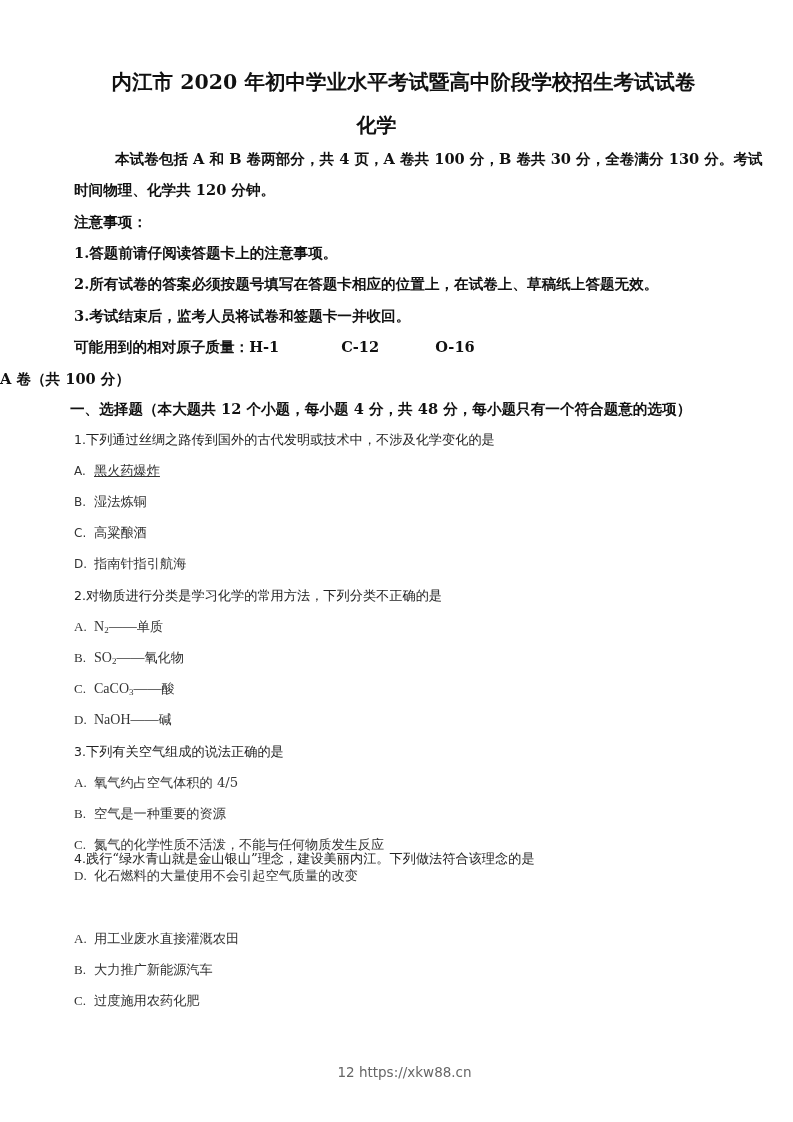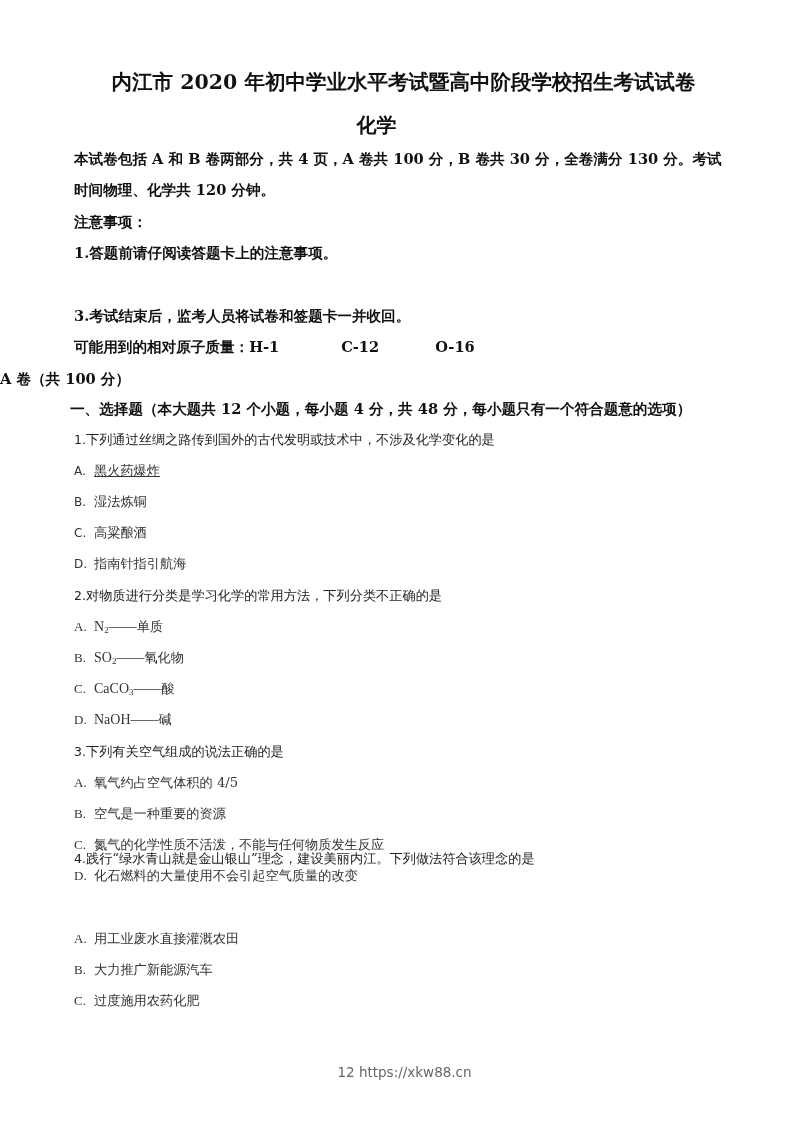--- a/index.html
+++ b/index.html
@@ -98,25 +98,26 @@
     }
   </style>
 </head>
 <body>
 
 <div class="page">
 
   <div class="line title" style="top:72px;">内江市 2020 年初中学业水平考试暨高中阶段学校招生考试试卷</div>
   <div class="line subject" style="top:115px;">化学</div>
 
-  <div class="line bold" style="top:152px;">本试卷包括 A 和 B 卷两部分，共 4 页，A 卷共 100 分，B 卷共 30 分，全卷满分 130 分。考试</div>
+  <div class="line bold" style="top:152px;margin-left:41px;">本试卷包括 A 和 B 卷两部分，共 4 页，A 卷共 100 分，B 卷共 30 分，全卷满分 130 分。考试</div>
   <div class="line bold" style="top:183px;">时间物理、化学共 120 分钟。</div>
 
   <div class="line bold" style="top:215px;">注意事项：</div>
   <div class="line bold" style="top:246px;">1.答题前请仔阅读答题卡上的注意事项。</div>
+  <div class="line bold" style="top:277px;">2.所有试卷的答案必须按题号填写在答题卡相应的位置上，在试卷上、草稿纸上答题无效。</div>
   <div class="line bold" style="top:309px;">3.考试结束后，监考人员将试卷和签题卡一并收回。</div>
 
   <div class="line bold" style="top:340px;">
     <span>可能用到的相对原子质量：</span><span class="mass-item" style="width:92px;">H-1</span><span class="mass-item" style="width:94px;">C-12</span><span class="mass-item">O-16</span>
   </div>
 
   <div class="line section-center" style="top:372px;">A 卷（共 100 分）</div>
   <div class="line bold" style="left:70px; top:402px;">一、选择题（本大题共 12 个小题，每小题 4 分，共 48 分，每小题只有一个符合题意的选项）</div>
 
   <div class="line q" style="top:433px;">

